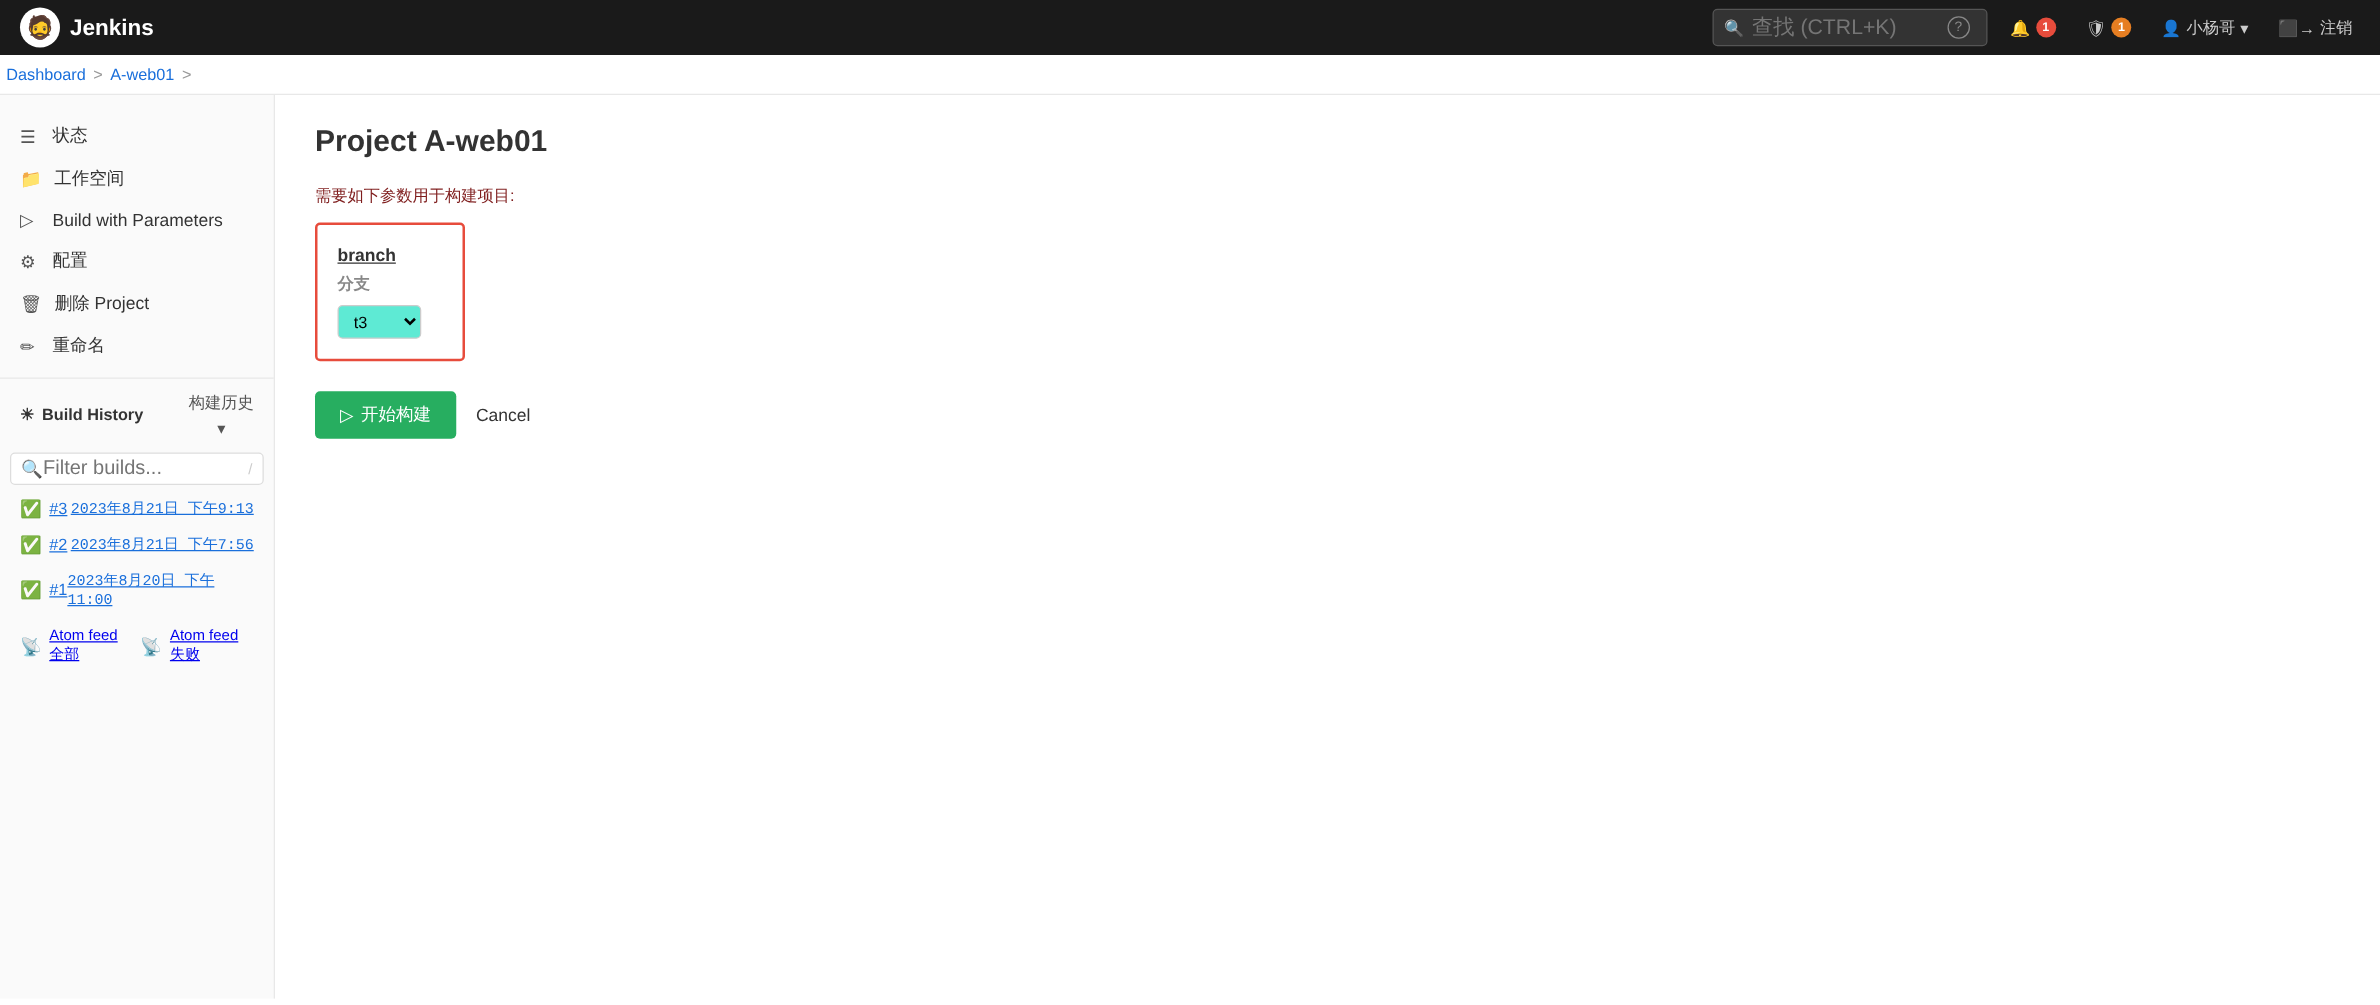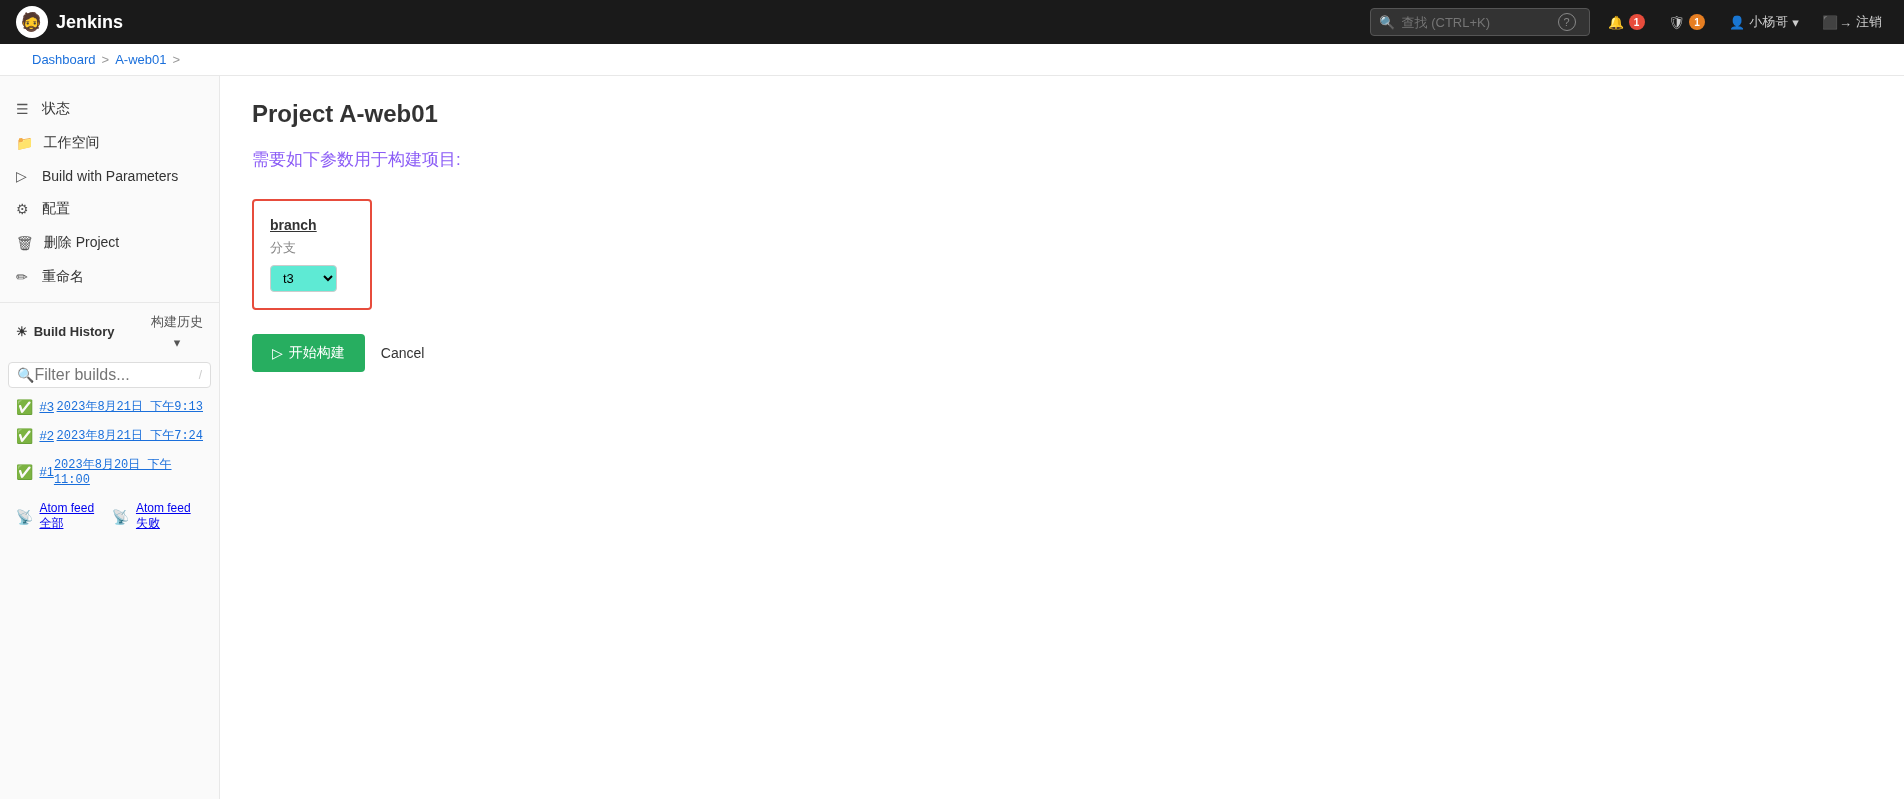--- a/index.html
+++ b/index.html
@@ -44,21 +44,21 @@
       gap: 6px;
       color: #ccc;
       font-size: 13px;
       width: 220px;
     }
     .search-box input {
       background: transparent;
       border: none;
       outline: none;
       color: #ec4899;
-      font-size: 13px;
+      font-size: 17px;
       width: 150px;
     }
     .nav-icon-btn {
       display: flex;
       align-items: center;
       gap: 4px;
       color: #ccc;
       font-size: 13px;
       cursor: pointer;
       padding: 4px 6px;
@@ -91,21 +91,21 @@
       align-items: center;
       gap: 4px;
       color: #ccc;
       font-size: 13px;
       cursor: pointer;
       padding: 4px 6px;
     }
 
     
     .breadcrumb {
-      padding: 8px 32px;
+      padding: 8px 5px;
       font-size: 13px;
       color: #555;
       border-bottom: 1px solid #e8e8e8;
       display: flex;
       align-items: center;
       gap: 6px;
     }
     .breadcrumb a { color: #1a6fdb; text-decoration: none; }
     .breadcrumb-sep { color: #999; }
 
@@ -219,23 +219,23 @@
       flex: 1;
       padding: 24px 32px;
       overflow-y: auto;
     }
     .page-title {
       font-size: 24px;
       font-weight: bold;
       margin-bottom: 20px;
     }
     .build-description {
-      color: #8b5cf6;
-      font-size: 17px;
-      margin-bottom: 28px;
+      color: #7f1d1d;
+      font-size: 13px;
+      margin-bottom: 12px;
     }
 
     
     .param-box {
       border: 2px solid #e74c3c;
       border-radius: 4px;
       padding: 16px;
       display: inline-block;
       min-width: 120px;
       margin-bottom: 16px;
@@ -243,20 +243,21 @@
     .param-name {
       font-size: 14px;
       font-weight: 600;
       margin-bottom: 6px;
       text-decoration: underline;
     }
     .param-label {
       font-size: 13px;
       color: #888;
       margin-bottom: 8px;
+      font-weight: bold;
     }
     .param-select {
       padding: 4px 8px;
       border: 1px solid #ccc;
       border-radius: 4px;
       font-size: 13px;
       background: #5eead4;
       cursor: pointer;
     }
 
@@ -394,21 +395,21 @@
       <span class="build-status-icon">✅</span>
       <a class="build-num" href="#">#3</a>
     </div>
     <a class="build-time" href="#">2023年8月21日 下午9:13</a>
   </div>
           <div class="build-item">
     <div class="build-item-left">
       <span class="build-status-icon">✅</span>
       <a class="build-num" href="#">#2</a>
     </div>
-    <a class="build-time" href="#">2023年8月21日 下午7:24</a>
+    <a class="build-time" href="#">2023年8月21日 下午7:56</a>
   </div>
           <div class="build-item">
     <div class="build-item-left">
       <span class="build-status-icon">✅</span>
       <a class="build-num" href="#">#1</a>
     </div>
     <a class="build-time" href="#">2023年8月20日 下午11:00</a>
   </div>
         </div>
       <div class="atom-feed-row">

